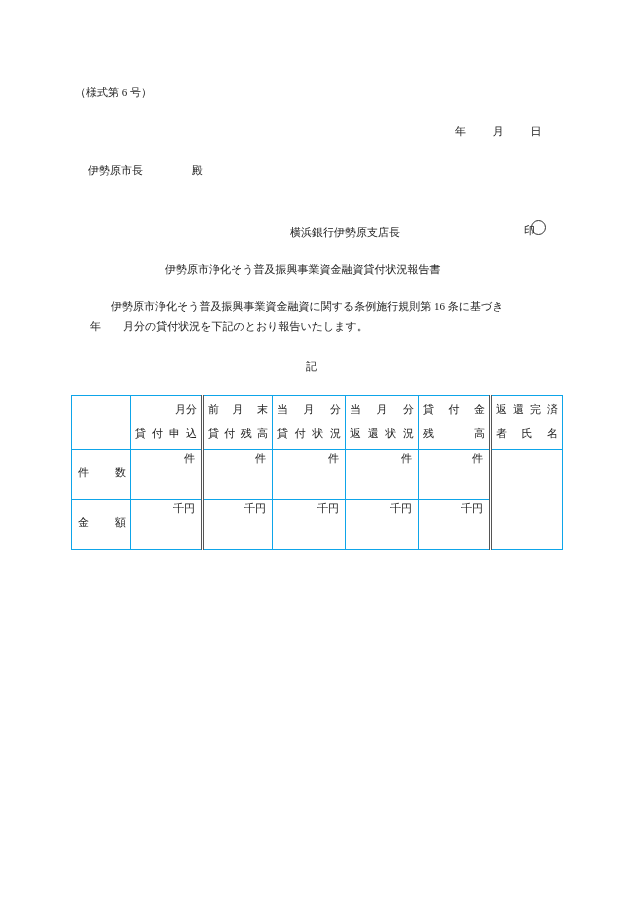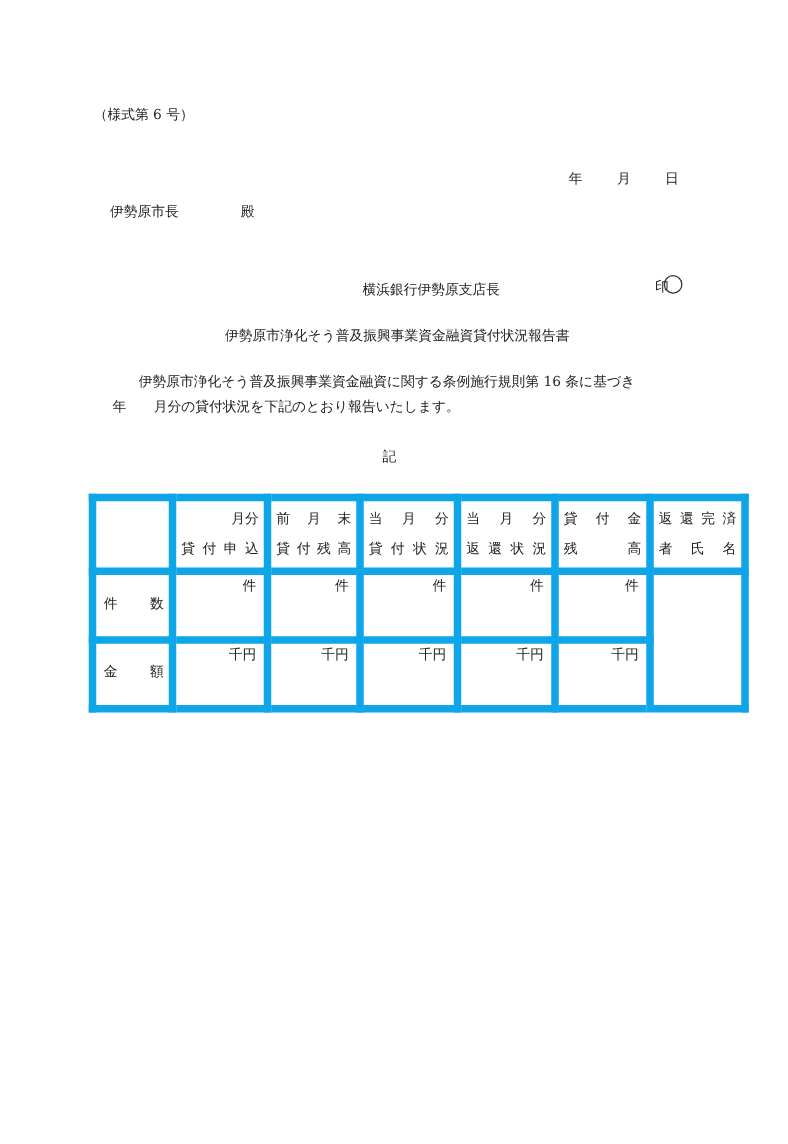--- a/index.html
+++ b/index.html
@@ -1,35 +1,35 @@
 <!DOCTYPE html>
 <html><head>
 <meta charset="utf-8">
 <style>
   html, body { margin:0; padding:0; background:#ffffff; }
   body { width:630px; height:915px; position:relative; overflow:hidden;
          font-family: "DejaVu Serif", "Liberation Serif", serif; color:#222; }
-  .abs { position:absolute; white-space:nowrap; font-size:11px; line-height:14px; }
+  .abs { position:absolute; white-space:nowrap; font-size:11px; line-height:14px;font-family:Liberation Serif, serif; }
   .form-no { left:75px; top:85px; }
-  .date { left:455px; top:136px; }
+  .date { left:455px; top:124px; }
   .date span { display:inline-block; }
   .addressee { left:88px; top:163px; }
   .addressee .tono { margin-left:46px; }
   .sender { left:290px; top:225px; }
   .seal { left:524px; top:223px; }
   .seal-circle { position:absolute; left:531px; top:220px; width:13px; height:13px;
                  border:1px solid #333; border-radius:50%; }
-  .title { left:180px; top:262px; }
+  .title { left:165px; top:262px; }
   .body1 { left:100px; top:299px;margin-left:11px; }
   .body2 { left:90px; top:319px; }
   .ki { left:306px; top:359px; }
 
   table.report { position:absolute; left:71px; top:395px; border-collapse:collapse;
                  font-size:11px; }
-  table.report td { border:6px solid #0ea5e9; padding:0; vertical-align:top; }
+  table.report td { border:1px solid #0ea5e9; padding:0; vertical-align:top; }
   .hdr td { height:53px; }
   .r td { height:49px; }
   .dbl-l { border-left:3px double #555 !important; }
   .c0 { width:58px; }
   .c1 { width:70px; }
   .c2 { width:68px; }
   .c3 { width:72px; }
   .c4 { width:72px; }
   .c5 { width:70px; }
   .c6 { width:70px; }

